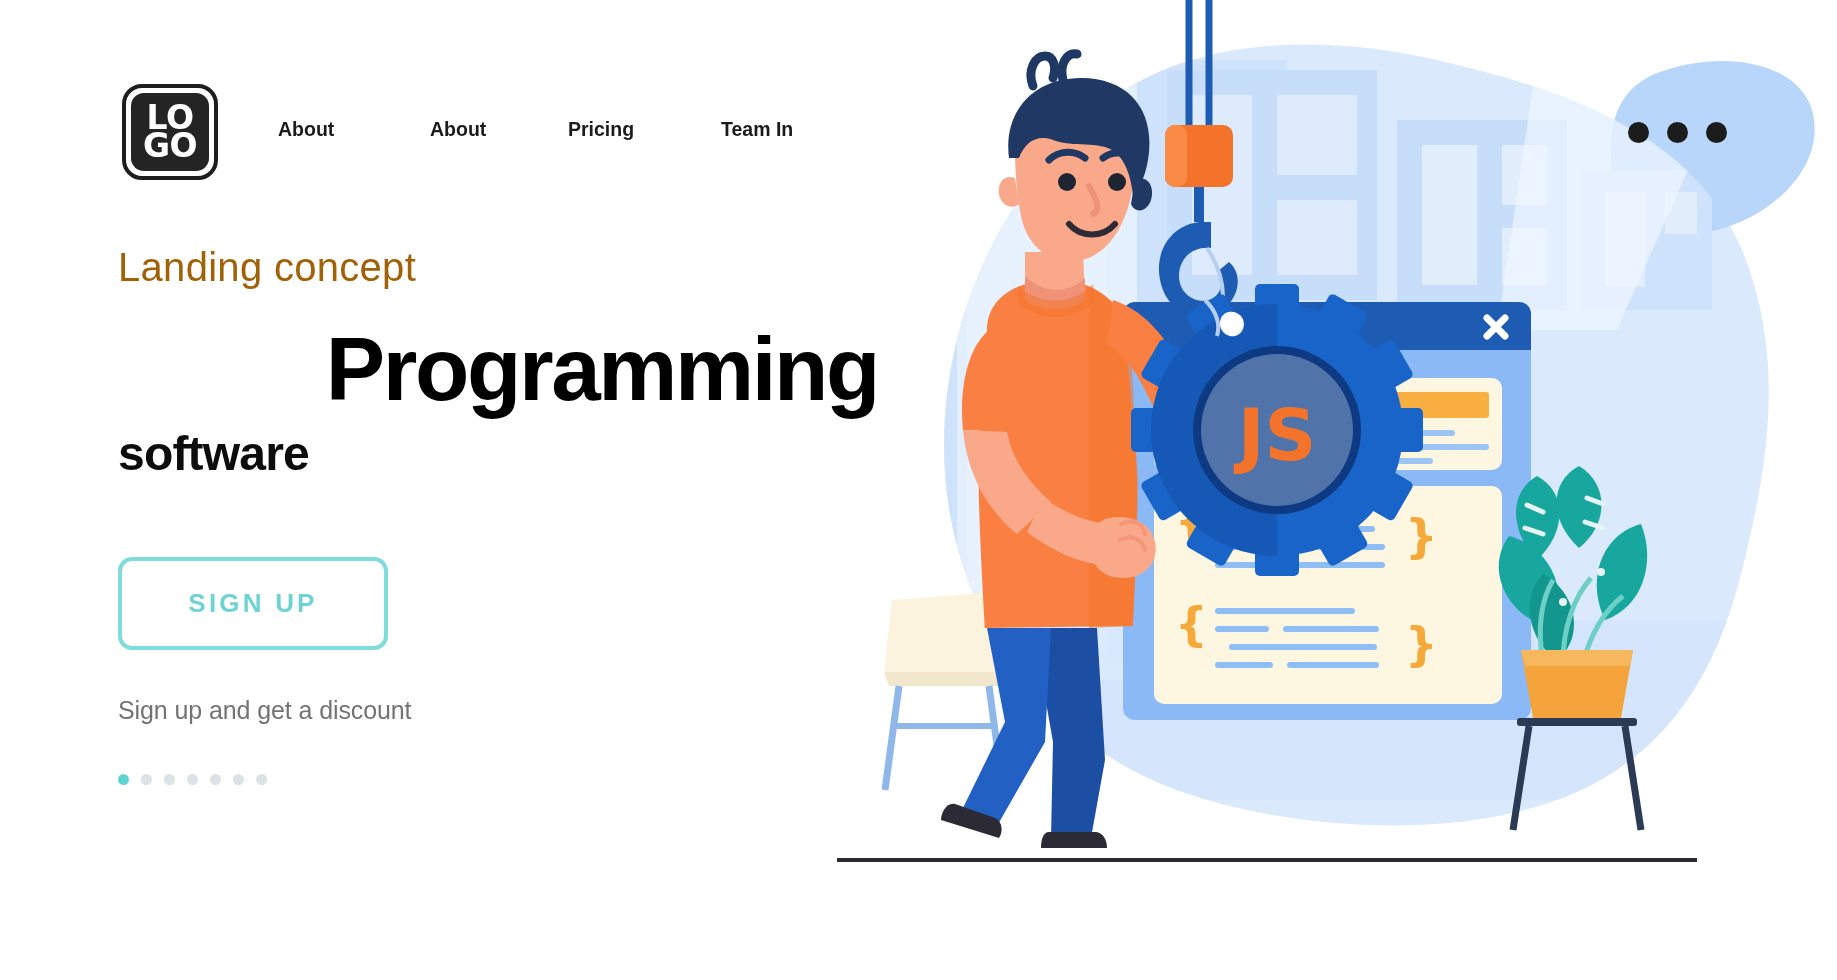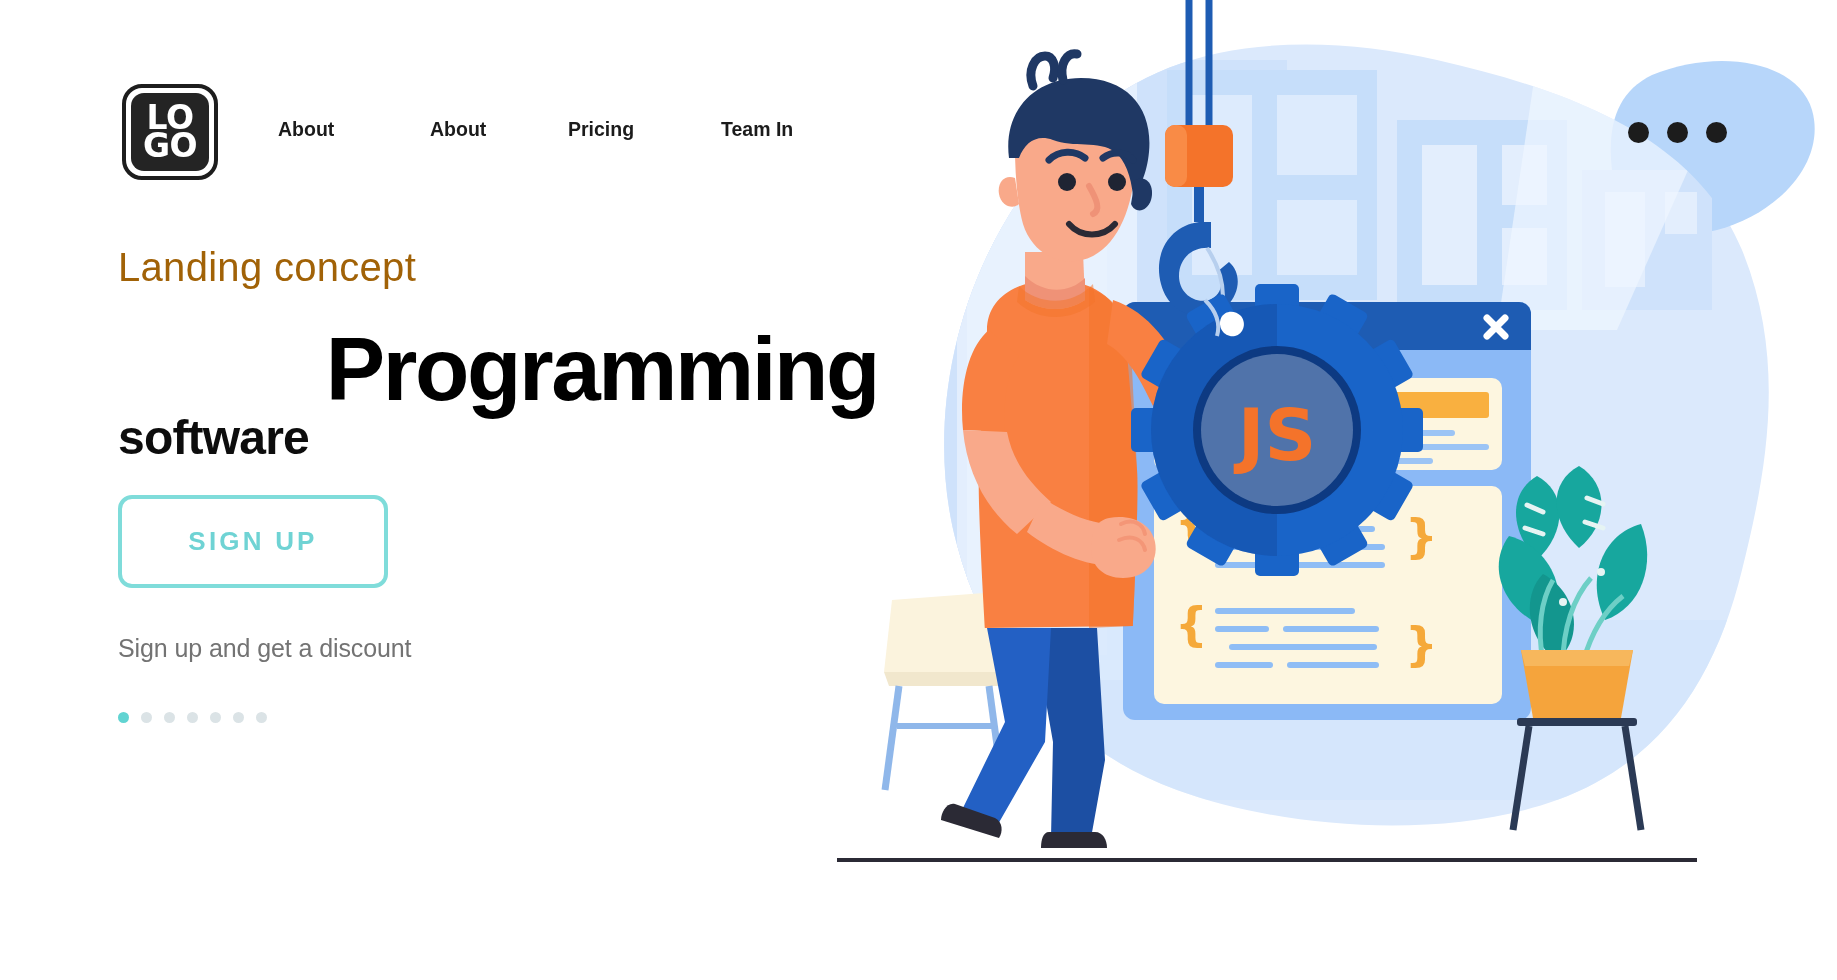--- a/index.html
+++ b/index.html
@@ -64,25 +64,26 @@
     font-family:"Liberation Sans", sans-serif;
   }
   .title {
     margin-top:35px;
     font-size:89px; font-weight:bold; color:#000000;
     letter-spacing:-2.4px; line-height:1.0;
     font-family:"Liberation Sans", sans-serif;
     text-align:right;
   }
   .subtitle {
+    margin-top:16px;
     font-size:48px; font-weight:bold; color:#0d0d0d;
     letter-spacing:-0.8px; line-height:1.0;
   }
   .signup-btn {
-    margin-top:33px;
+    margin-top:79px;
     width:270px; height:93px;
     border:4px solid #7fdcda;
     border-radius:14px;
     background:transparent;
     color:#6fd3d4;
     font-size:26px; font-weight:bold;
     letter-spacing:3.2px;
     cursor:pointer;
     display:flex; align-items:center; justify-content:center;
     font-family:"Liberation Sans", sans-serif;

